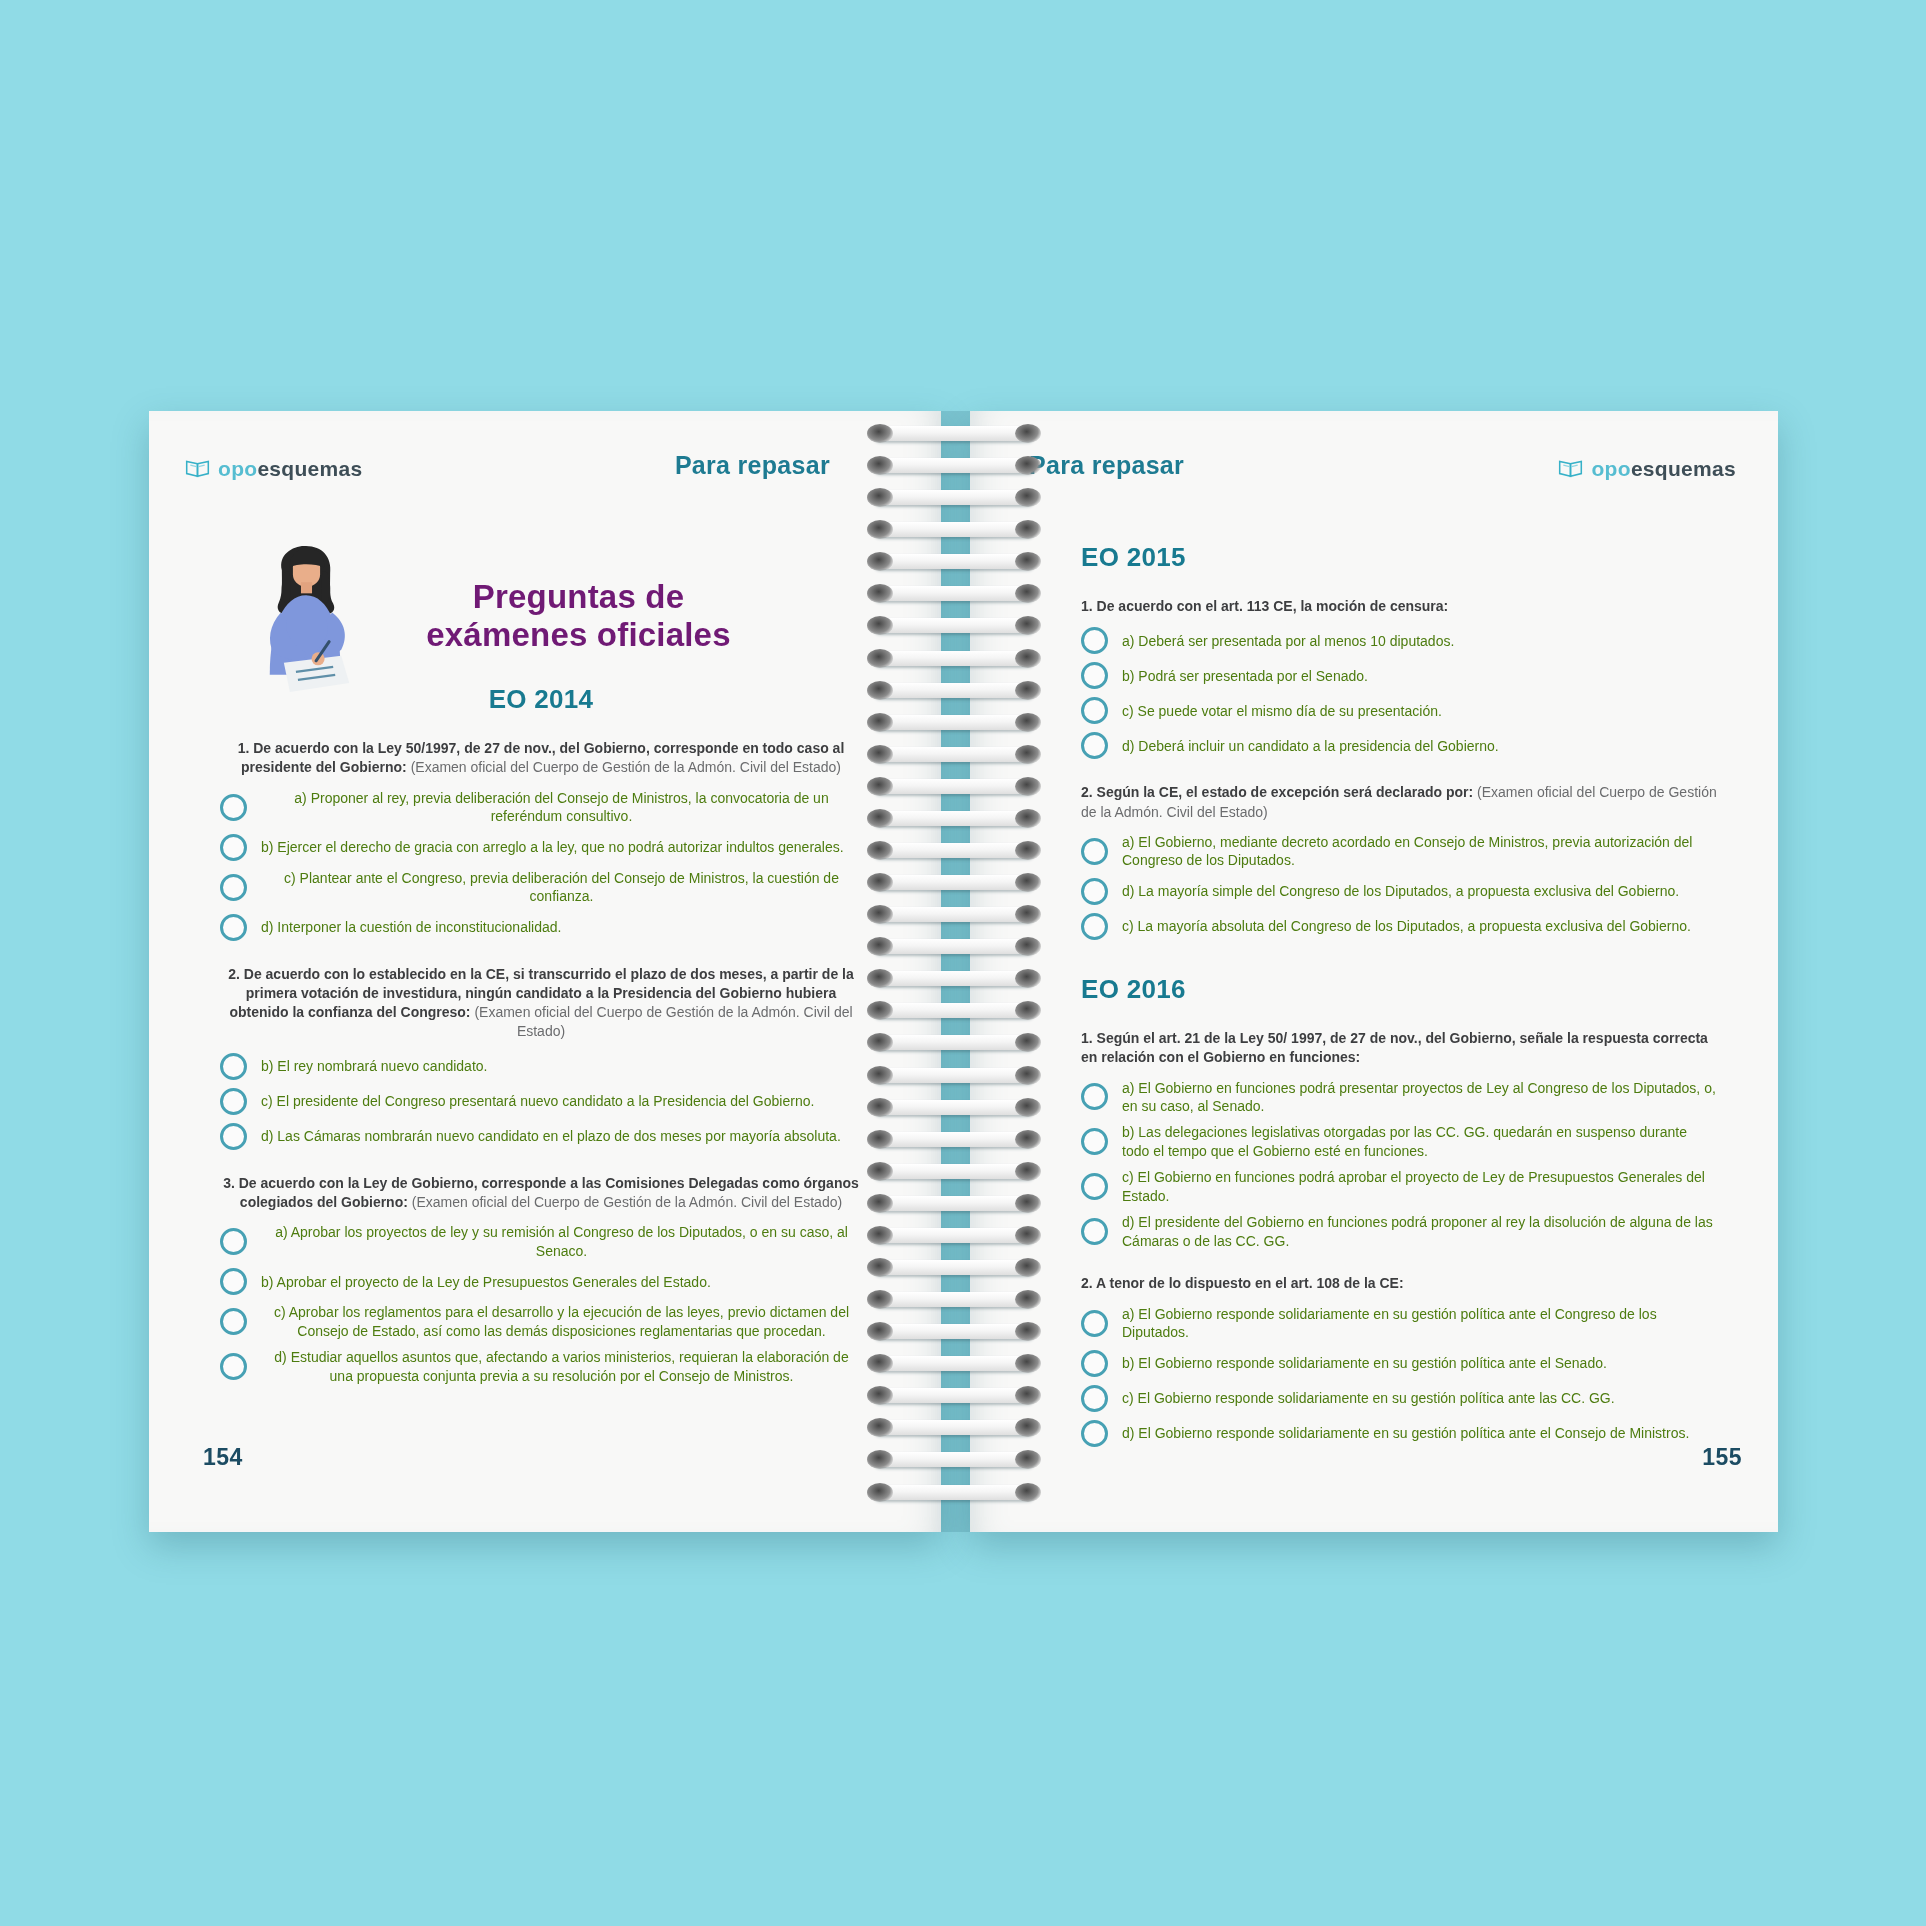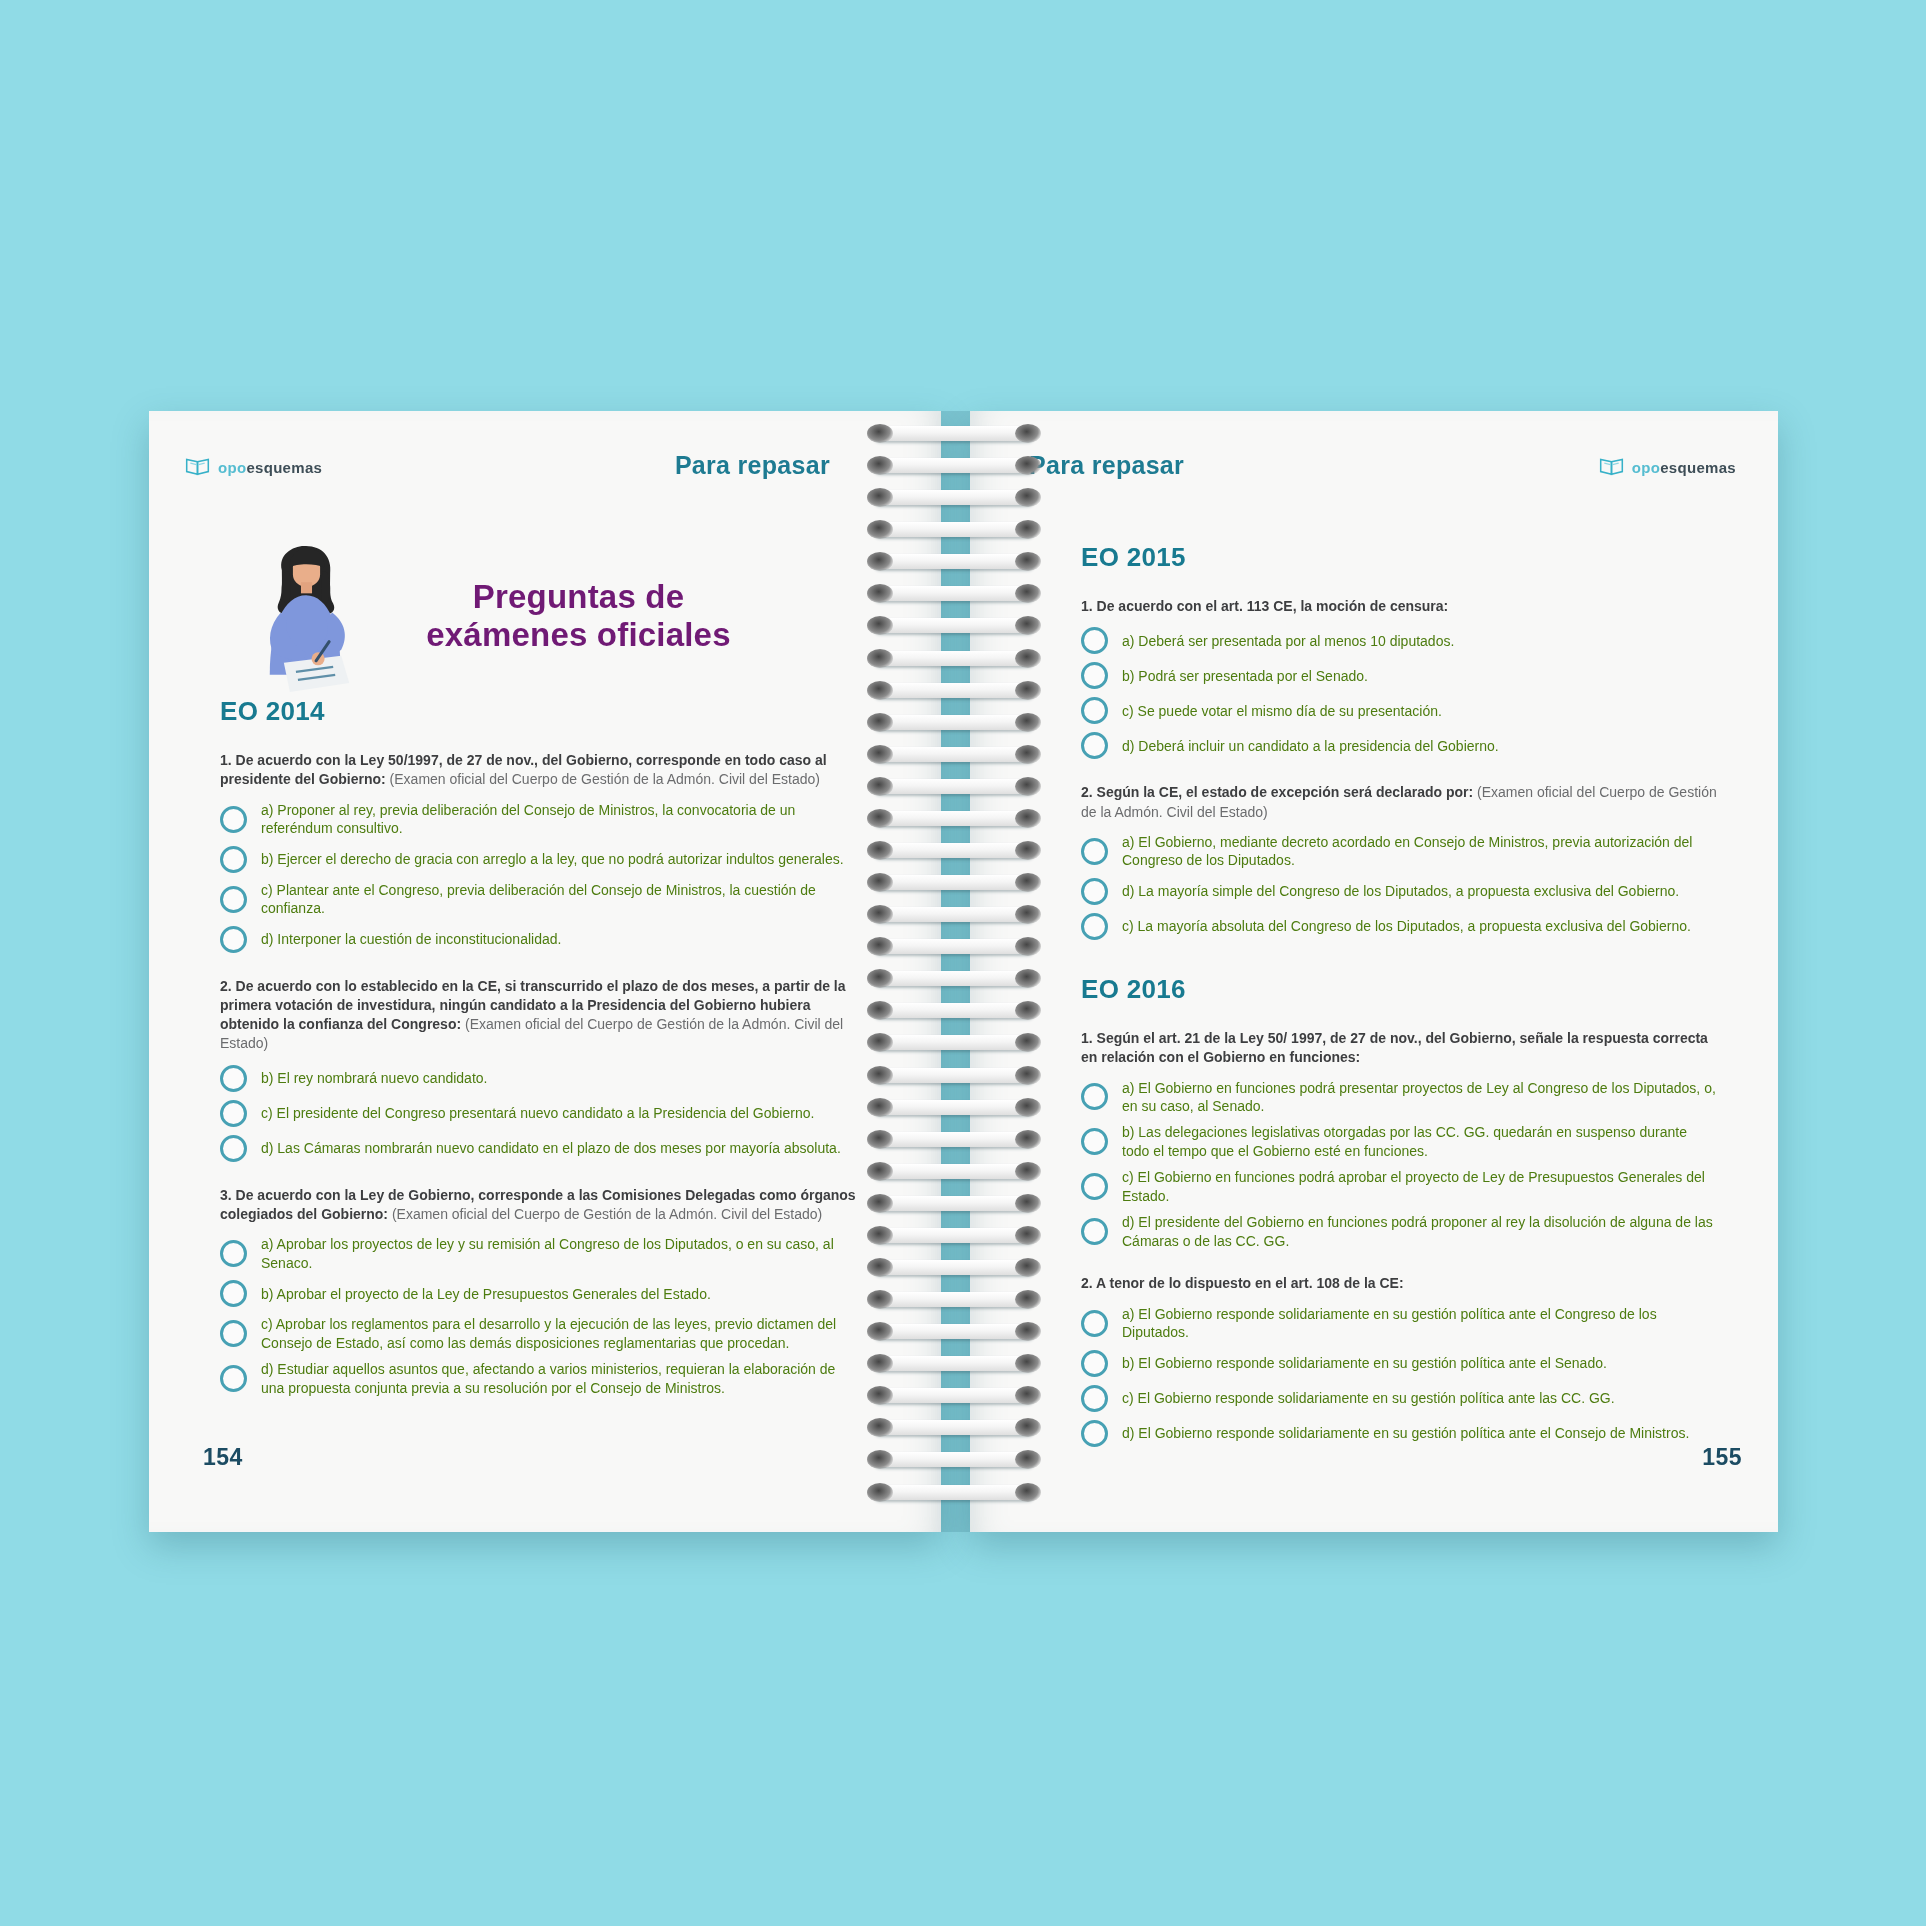--- a/index.html
+++ b/index.html
@@ -37,36 +37,36 @@
     content:"";position:absolute;top:-2px;width:26px;height:19px;border-radius:50%;z-index:-1;
     background:radial-gradient(ellipse at 45% 40%, #454545 0%, #8d8d8d 55%, rgba(150,150,150,0) 80%);
   }
   .ring::before{left:-6px;}
   .ring::after{right:-6px;}
   
   .logo{position:absolute;display:flex;align-items:center;gap:7px;}
   .page.left .logo{left:35px;top:46px;}
   .page.right .logo{right:42px;top:46px;}
   .logo-icon{width:27px;height:21px;}
-  .logo-text{font-size:15px;font-weight:bold;letter-spacing:0.3px;}
+  .logo-text{font-size:21px;font-weight:bold;letter-spacing:0.3px;}
   .logo-opo{color:#56bdd1;}
   .logo-esq{color:#3e4e57;}
   .running-head{position:absolute;top:40px;font-size:25px;font-weight:600;color:#1e7b92;letter-spacing:0.3px;}
   .page.left .running-head{right:111px;}
   .page.right .running-head{left:59px;}
   
   .hero{position:absolute;top:129px;left:94px;display:flex;align-items:flex-start;gap:42px;}
   .illustration{width:127px;height:156px;}
   .page-title{
     margin-top:38px;width:333px;text-align:center;
     font-size:33px;font-weight:bold;color:#701a75;line-height:1.14;letter-spacing:0.2px;
   }
   
   .content{position:absolute;}
-  .content-left{left:71px;top:285px;width:642px;}
+  .content-left{left:71px;top:273px;width:642px;text-align:center;}
   .content-right{left:111px;top:131px;width:636px;}
   .eo-section{display:block;}
   .eo-heading{font-size:26px;font-weight:bold;color:#187a90;margin:34px 0 14px;letter-spacing:0.3px;}
   .eo-section:first-child .eo-heading{margin-top:0;}
   .question{margin-top:24px;}
   .q-text{margin:0 0 11px;font-size:14px;line-height:1.38;color:#3d3e40;}
   .q-bold{font-weight:bold;color:#3d3e40;}
   .q-note{font-weight:normal;color:#6b6c6e;}
   .options{display:flex;flex-direction:column;gap:8px;}
   .option{display:flex;align-items:center;gap:14px;}

